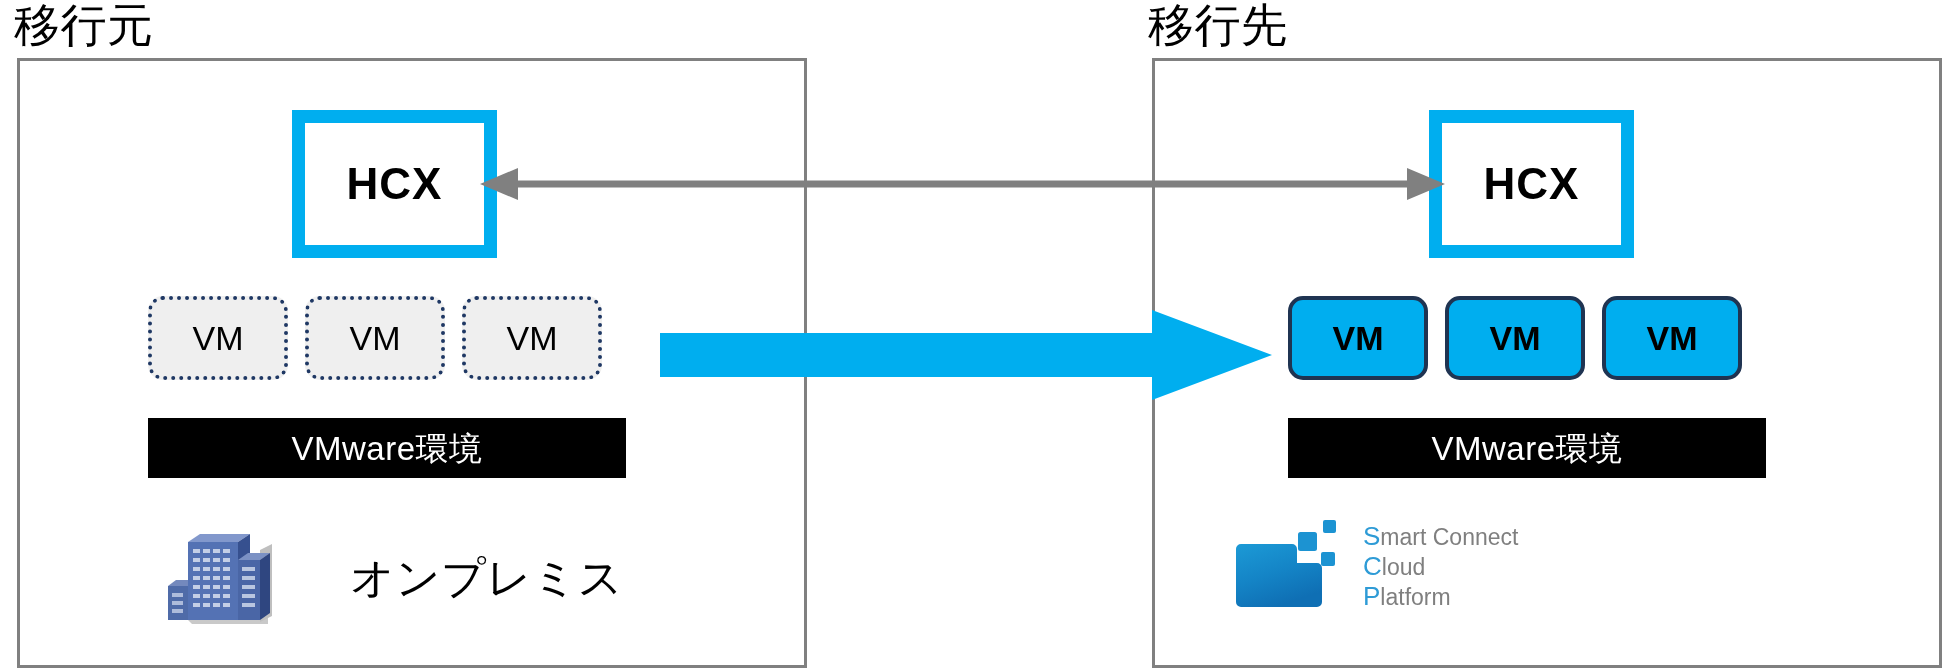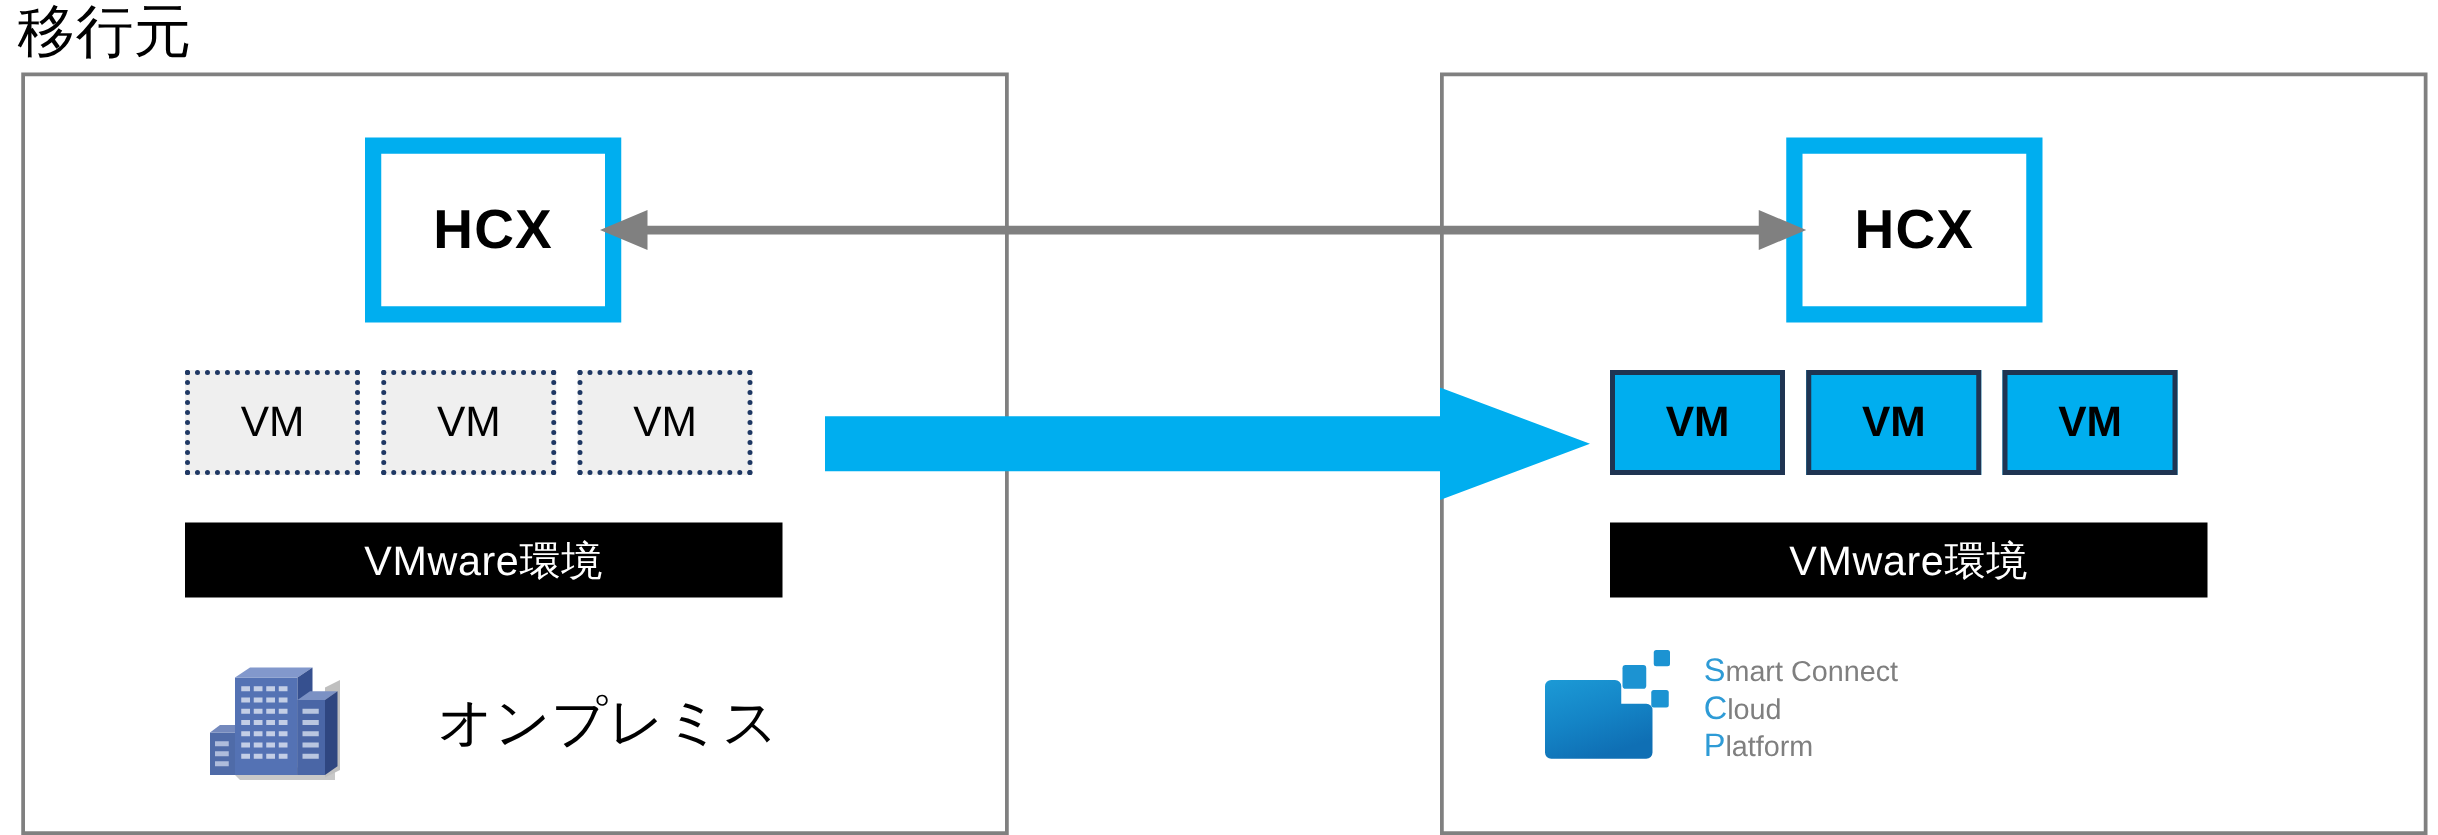--- a/index.html
+++ b/index.html
@@ -91,20 +91,21 @@
 
   .vm-box {
     width: 140px;
     height: 84px;
     box-sizing: border-box;
     display: flex;
     align-items: center;
     justify-content: center;
     font-size: 34px;
     color: #000000;
+    border-radius: 15px;
   }
   .vm-box.source {
     background: #EFEFEF;
     border: 4px dotted #1F3864;
     font-weight: normal;
   }
   .vm-box.target {
     background: #00AEEF;
     border: 4px solid #1F3452;
     font-weight: bold;
@@ -260,20 +261,21 @@
         <g fill="#AEBCDB">
           <rect x="12" y="73" width="11" height="4"></rect>
           <rect x="12" y="81" width="11" height="4"></rect>
           <rect x="12" y="89" width="11" height="4"></rect>
         </g>
       </svg>
     </span>
     <span class="platform-name" id="onprem-name">オンプレミス</span>
   </div>
 
+  <div class="panel-caption" id="caption-target">移行先</div>
 
   <div class="panel" id="panel-target"></div>
 
   <div class="hcx-box" id="hcx-target">
     <span class="hcx-label">HCX</span>
   </div>
 
   <div class="vm-row" id="vm-row-target">
     <div class="vm-box target">
       <span>VM</span>

